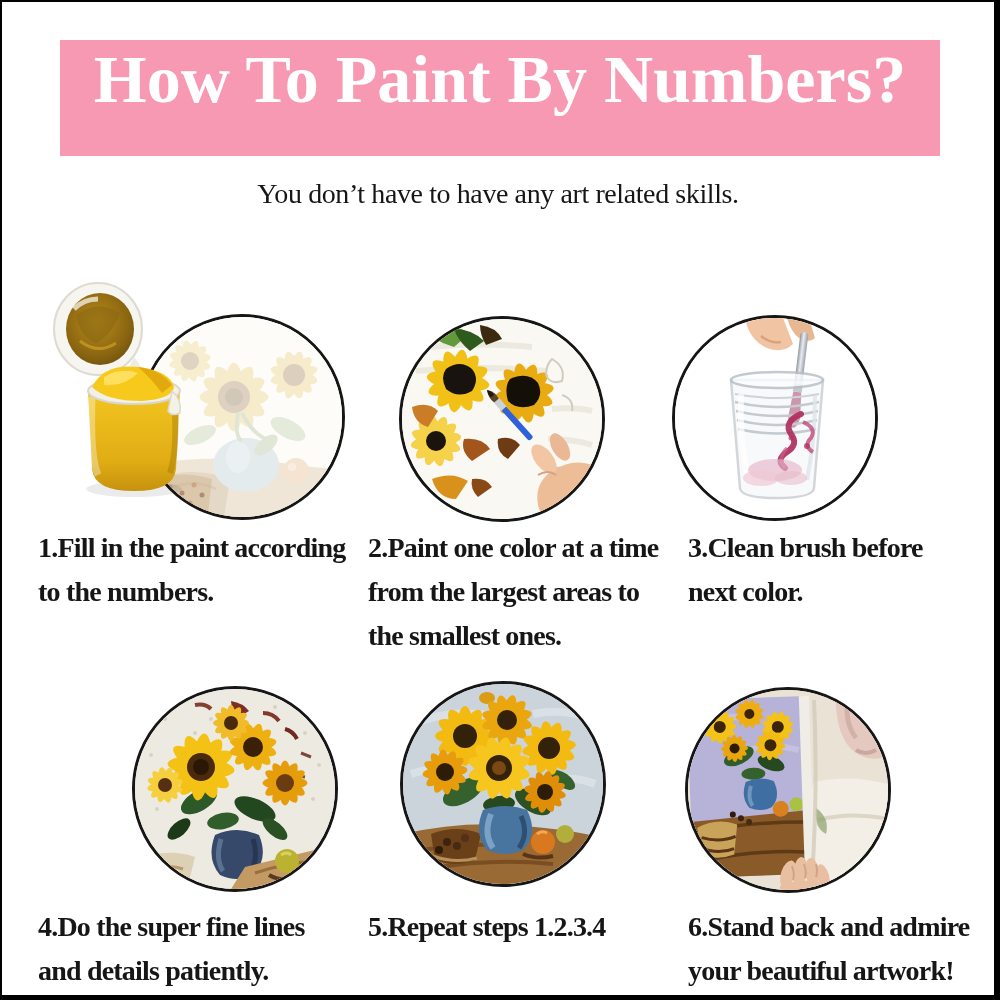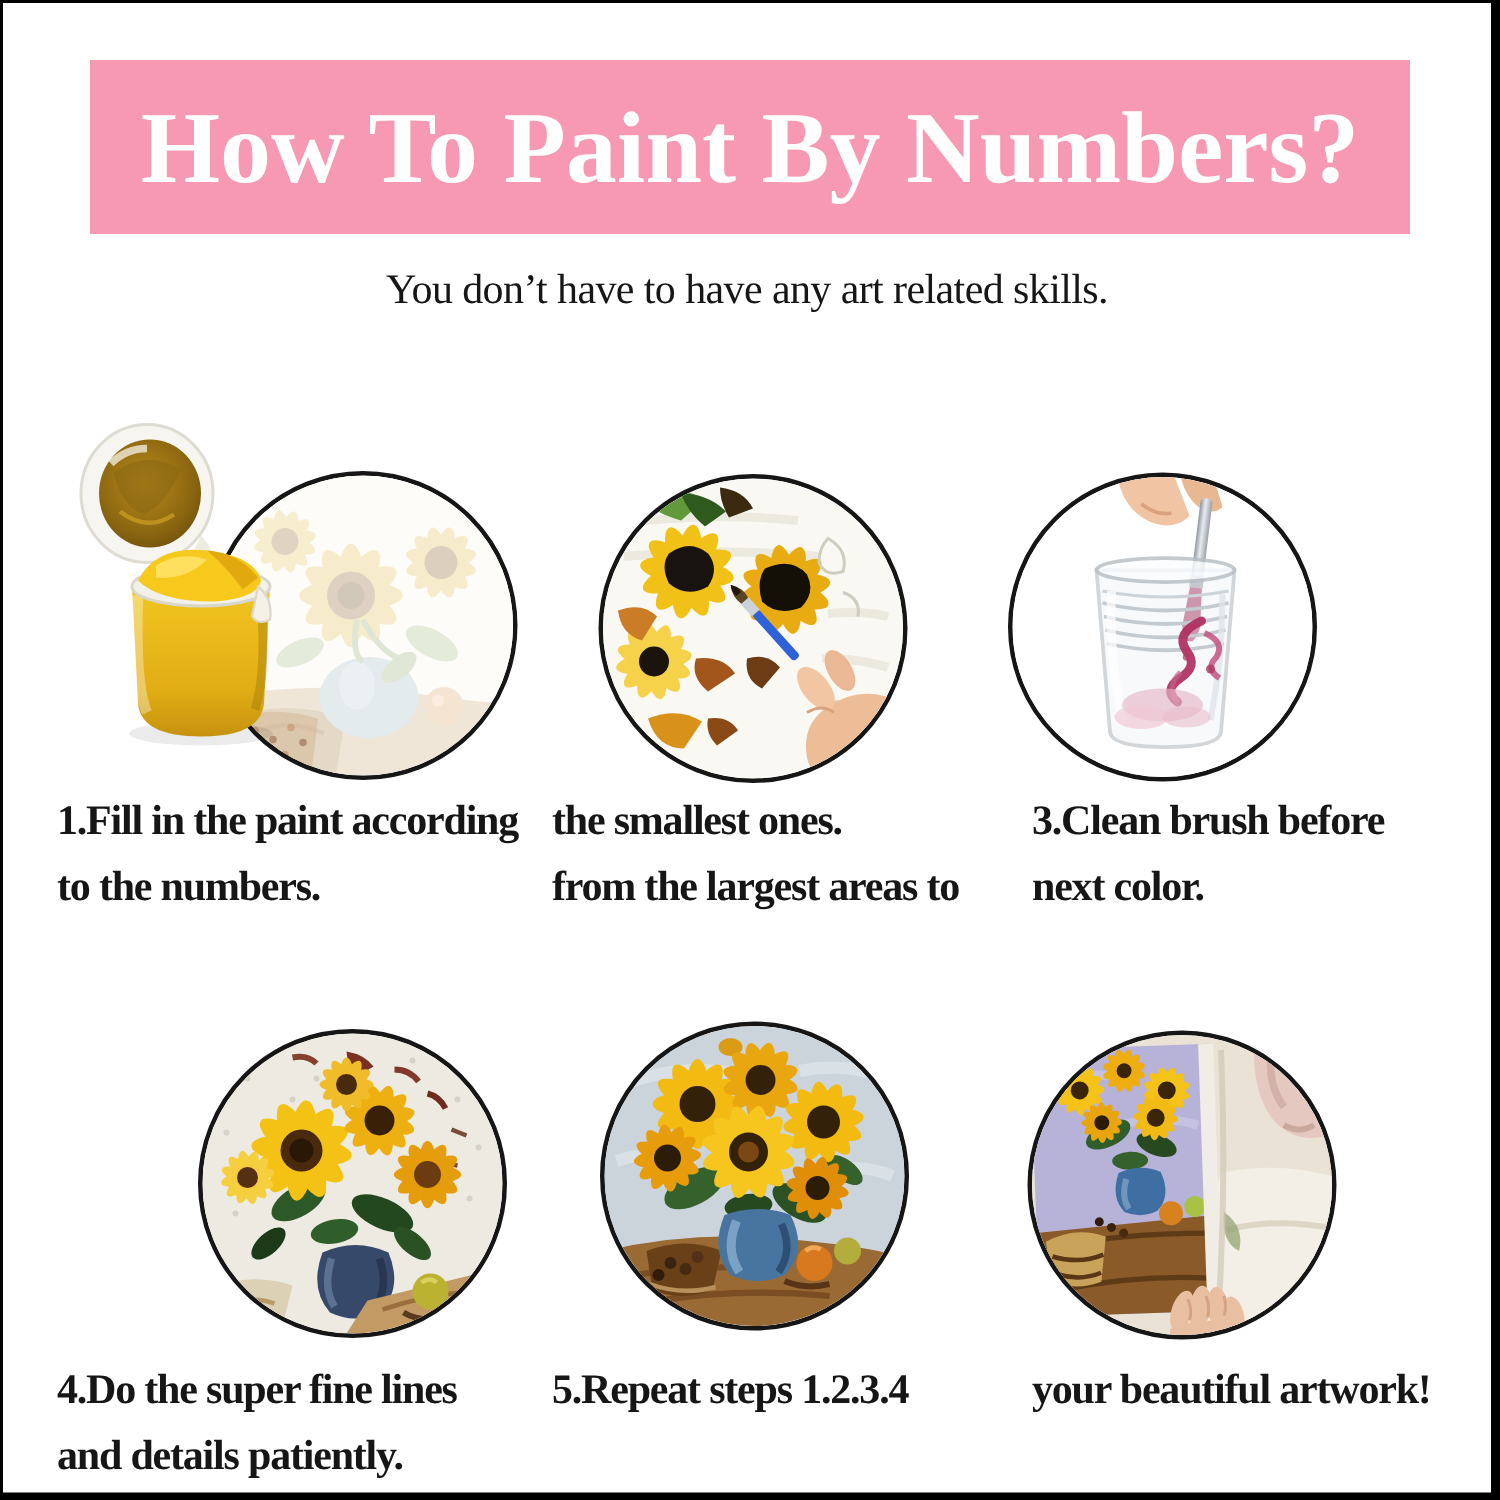--- a/index.html
+++ b/index.html
@@ -1,20 +1,20 @@
 <!DOCTYPE html>
 <html><head>
 <meta charset="utf-8">
 <style>
   html,body{margin:0;padding:0;background:#fff;}
   .page{position:relative;width:1000px;height:1000px;background:#fff;box-sizing:border-box;
         border:solid #000;border-width:2px 6px 5px 2px;overflow:hidden;
         font-family:"Liberation Serif","DejaVu Serif",serif;color:#161616;}
   .banner{position:absolute;left:58px;top:38px;width:880px;height:116px;background:#f799b3;
-          display:flex;align-items:center;justify-content:center;}
+          display:flex;align-items:flex-start;justify-content:center;}
   .banner h1{margin:0;font-size:68px;font-weight:bold;color:#ffffff;white-space:nowrap;letter-spacing:0;}
   .intro{position:absolute;left:0;width:100%;text-align:center;margin:0;
          font-weight:normal;font-size:28px;letter-spacing:-0.4px;white-space:nowrap;line-height:1.15;}
   .intro1{top:176px;}
   .intro2{top:221px;}
   .circle{position:absolute;width:206px;height:206px;border-radius:50%;
           border:3px solid #161616;overflow:hidden;box-sizing:border-box;background:#fff;}
   .circle svg{display:block;width:100%;height:100%;}
   .c1{left:137px;top:312px;} .c2{left:397px;top:314px;} .c3{left:670px;top:313px;}
   .c4{left:130px;top:684px;} .c5{left:398px;top:679px;} .c6{left:683px;top:685px;}
@@ -379,31 +379,33 @@
         <path d="M104,176 q3,8 1,14 M116,174 q3,8 1,14 M128,174 q2,8 0,13" stroke="#d4a384" stroke-width="2" fill="none"></path>
       </g>
     </svg>
   </div>
 
   <div class="caption cap1">
     <div class="ln">1.Fill in the paint according</div>
     <div class="ln">to the numbers.</div>
   </div>
   <div class="caption cap2">
+    <div class="ln">2.Paint one color at a time</div>
+    <div class="ln">from the largest areas to</div>
     <div class="ln">the smallest ones.</div>
-    <div class="ln">from the largest areas to</div>
   </div>
   <div class="caption cap3">
     <div class="ln">3.Clean brush before</div>
     <div class="ln">next color.</div>
   </div>
   <div class="caption cap4">
     <div class="ln">4.Do the super fine lines</div>
     <div class="ln">and details patiently.</div>
   </div>
   <div class="caption cap5">
     <div class="ln">5.Repeat steps 1.2.3.4</div>
   </div>
   <div class="caption cap6">
+    <div class="ln">6.Stand back and admire</div>
     <div class="ln">your beautiful artwork!</div>
   </div>
 
 </div>
 
 </body></html>

